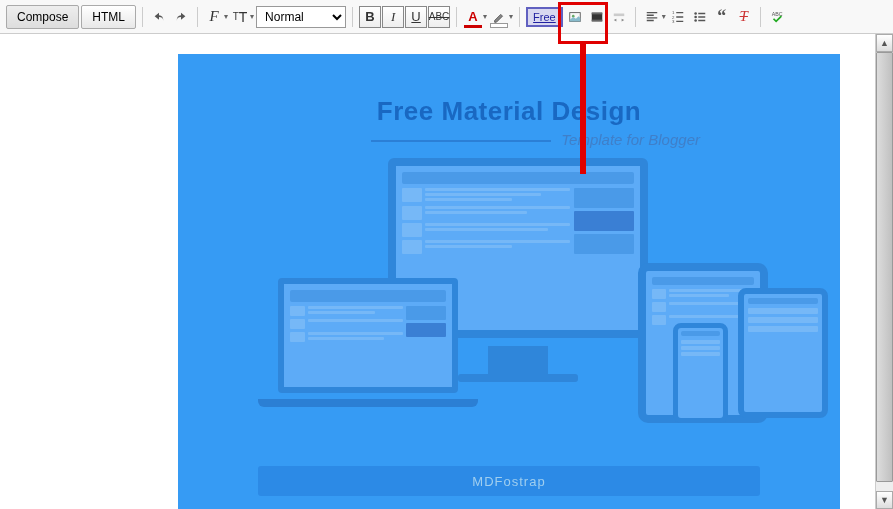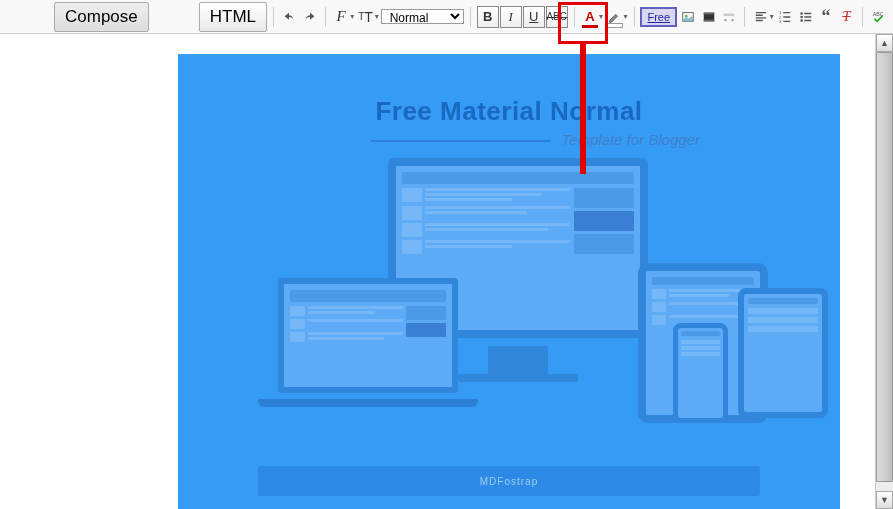--- a/index.html
+++ b/index.html
@@ -1,24 +1,24 @@
 <!DOCTYPE html>
 <html><head>
 <meta charset="utf-8">
 <style>
 * { margin: 0; padding: 0; box-sizing: border-box; }
 body { font-family: Arial, sans-serif; font-size: 12px; background: #fff; width: 893px; height: 509px; overflow: hidden; }
 
 .toolbar { display: flex; align-items: center; padding: 4px 6px; gap: 2px; border-bottom: 1px solid #ccc; background: #f8f8f8; height: 34px; }
-.tab-btn { background: linear-gradient(#fff, #e8e8e8); border: 1px solid #aaa; padding: 4px 10px; font-size: 17px; cursor: pointer; border-radius: 2px; margin-left: 48px; }
+.tab-btn { background: linear-gradient(#fff, #e8e8e8); border: 1px solid #aaa; padding: 4px 10px; font-size: 12px; cursor: pointer; border-radius: 2px; }
 .tab-btn.active { background: linear-gradient(#eee, #ddd); }
 .sep { width: 1px; height: 20px; background: #ccc; margin: 0 4px; }
 .tb-btn { width: 20px; height: 20px; display: inline-flex; align-items: center; justify-content: center; border: 1px solid transparent; cursor: pointer; font-size: 13px; color: #333; }
 .tb-btn svg { width: 14px; height: 14px; }
-.format-select { width: 90px; height: 15px; border: 1px solid #999; font-size: 12px; padding: 0 4px; background: #fff; }
+.format-select { width: 90px; height: 22px; border: 1px solid #999; font-size: 12px; padding: 0 4px; background: #fff; }
 .tb-group { display: flex; align-items: center; gap: 1px; }
 .tb-group .tb-btn { border: 1px solid #888; width: 22px; height: 22px; background: linear-gradient(#fff, #eee); }
 .tb-group .tb-btn.bold { font-weight: bold; }
 .tb-group .tb-btn.italic { font-style: italic; font-family: serif; }
 .tb-group .tb-btn.underline { text-decoration: underline; }
 .tb-group .tb-btn.strike { text-decoration: line-through; font-size: 10px; }
 .link-btn { border: 2px solid #6060c0; background: #d8d8f0; color: #2020a0; text-decoration: underline; font-size: 11px; padding: 2px 5px; cursor: pointer; }
 .highlight-box { position: absolute; top: 2px; left: 558px; width: 50px; height: 42px; border: 3px solid #e00000; pointer-events: none; z-index: 100; }
 .highlight-line { position: absolute; top: 44px; left: 580px; width: 6px; height: 130px; background: #e00000; pointer-events: none; z-index: 100; }
 .dropdown-arrow { font-size: 8px; color: #666; margin-left: -2px; }
@@ -43,21 +43,21 @@
 .tablet { position: absolute; left: 460px; top: 105px; width: 130px; height: 160px; background: #5dabf7; border: 8px solid #2f86da; border-radius: 10px; }
 .tablet2 { position: absolute; left: 560px; top: 130px; width: 90px; height: 130px; background: #5dabf7; border: 6px solid #2f86da; border-radius: 8px; transform: rotate(0deg); }
 .phone { position: absolute; left: 495px; top: 165px; width: 55px; height: 100px; background: #5dabf7; border: 5px solid #2f86da; border-radius: 8px; }
 .screen-content { padding: 6px; }
 .sc-header { height: 12px; background: #4a9ae8; margin-bottom: 4px; border-radius: 2px; }
 .sc-row { display: flex; gap: 3px; margin-bottom: 3px; }
 .sc-thumb { width: 20px; height: 14px; background: #76b8f7; border-radius: 1px; }
 .sc-lines { flex: 1; }
 .sc-line { height: 3px; background: #76b8f7; margin-bottom: 2px; border-radius: 1px; }
 .sc-side-box { height: 20px; background: #4a9ae8; margin-bottom: 3px; border-radius: 1px; }
-.footer-bar { position: absolute; bottom: 20px; left: 80px; right: 80px; height: 30px; background: #2c8ae6; border-radius: 3px; display: flex; align-items: center; justify-content: center; color: #9fceef; font-size: 10px; letter-spacing: 1px; }
+.footer-bar { position: absolute; bottom: 20px; left: 80px; right: 80px; height: 30px; background: #2c8ae6; border-radius: 3px; display: flex; align-items: center; justify-content: center; color: #9fceef; font-size: 13px; letter-spacing: 1px; }
 
 .color-a { color: #c00; font-weight: bold; position: relative; }
 .color-a::after { content: ""; position: absolute; bottom: -2px; left: 0; right: 0; height: 3px; background: #c00; }
 .highlight-pen { position: relative; }
 .highlight-pen::after { content: ""; position: absolute; bottom: -2px; left: 0; right: 0; height: 3px; background: #fff; border: 1px solid #999; }
 </style>
 </head>
 <body>
 
 <div class="toolbar">
@@ -153,21 +153,21 @@
       </svg>
     </span>
 </div>
 
 <div class="highlight-box"></div>
 <div class="highlight-line"></div>
 
 <div class="editor-wrap">
   <div class="editor-area">
     <div class="content-image">
-      <div class="ci-title">Free Material Normal</div>
+      <div class="ci-title">Free Material Design</div>
       <div class="ci-sub">Template for Blogger</div>
       <div class="devices">
         <div class="monitor">
           <div class="screen-content">
             <div class="sc-header"></div>
             <div style="display:flex;gap:4px">
               <div style="flex:1">
                 <div class="sc-row">
                     <div class="sc-thumb"></div>
                     <div class="sc-lines">

